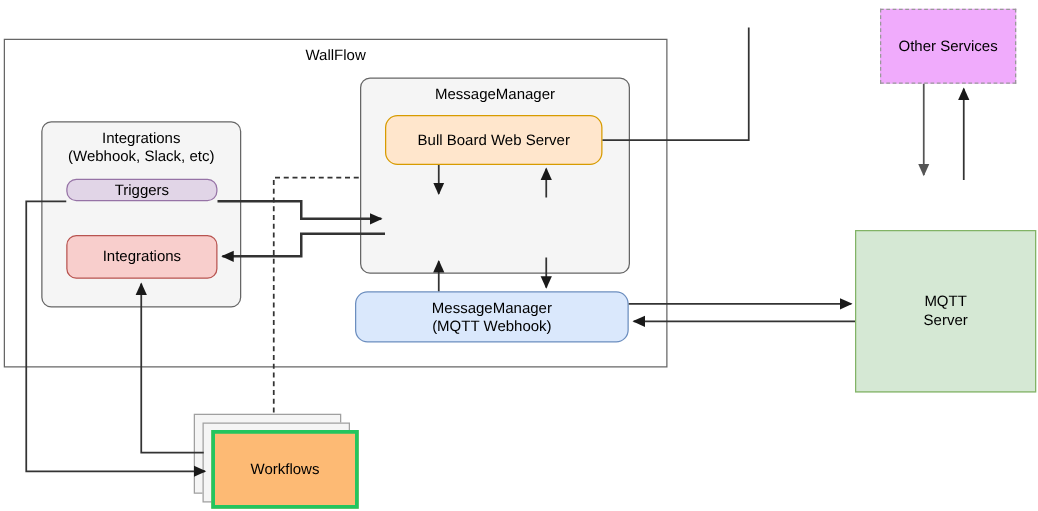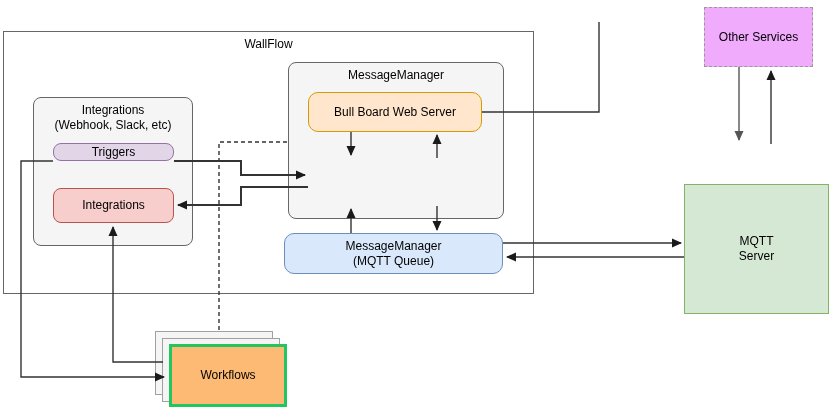--- a/index.html
+++ b/index.html
@@ -75,21 +75,21 @@
 
   <div class="node container rounded" id="workflow-manager">
     <div>MessageManager</div>
   </div>
   <div class="node rounded-lg" id="bull-board">
     <div>Bull Board Web Server</div>
   </div>
 
   <div class="node rounded-lg" id="message-manager">
     <div>MessageManager</div>
-    <div>(MQTT Queue)</div>
+    <div>(MQTT Webhook)</div>
   </div>
 
   <div class="node" id="mqtt-broker">
     <div>MQTT</div>
     <div>Server</div>
   </div>
 
   <div class="node" id="other-services">
     <div>Other Services</div>
   </div>

